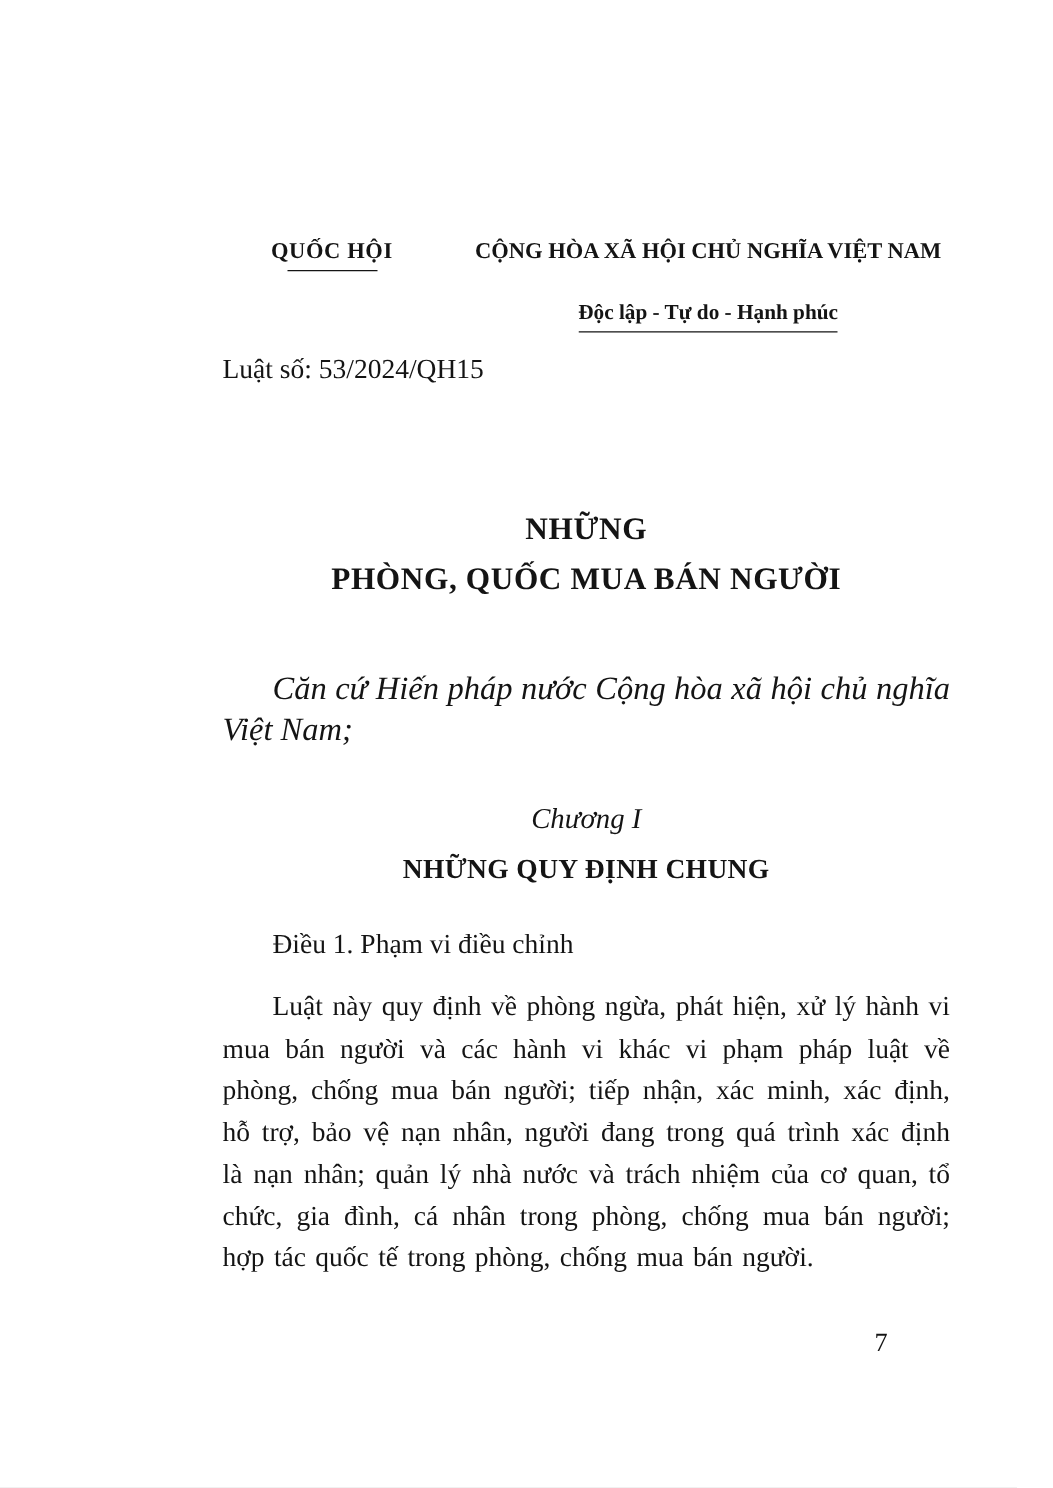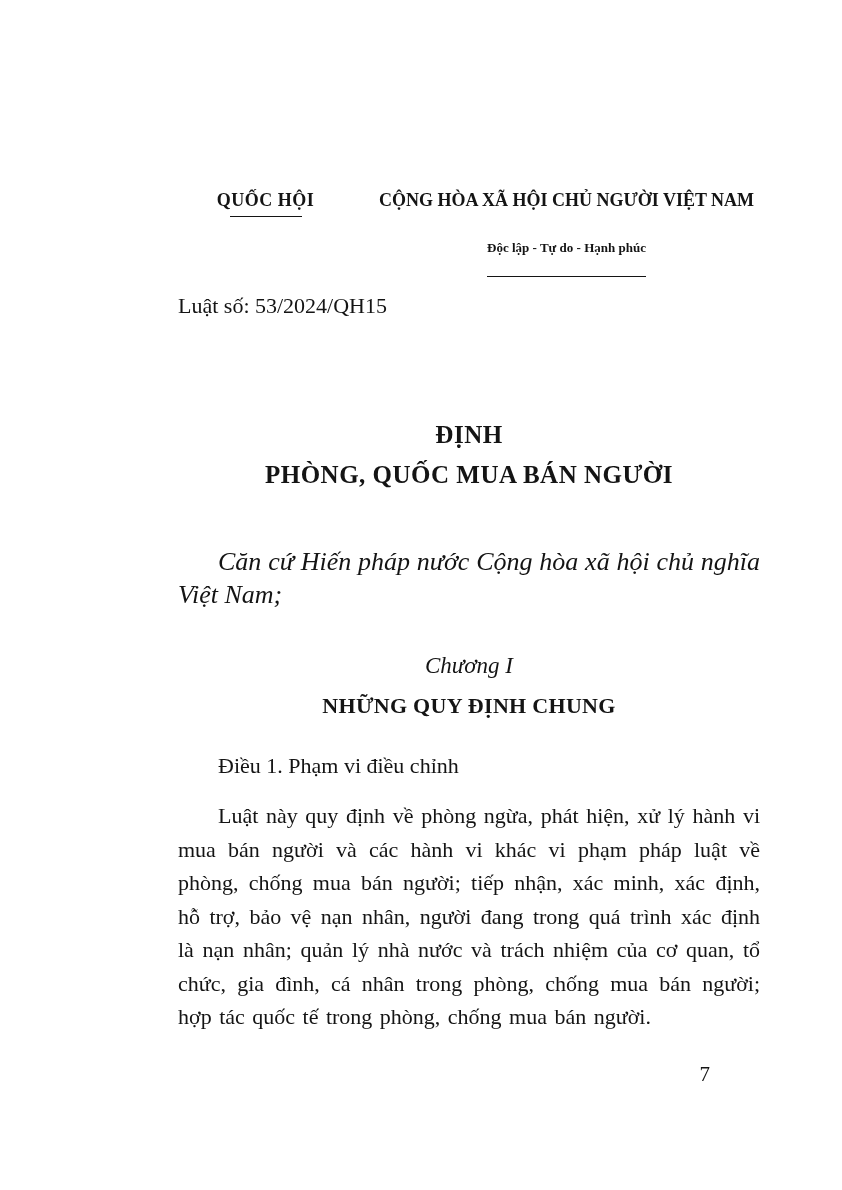--- a/index.html
+++ b/index.html
@@ -52,23 +52,23 @@
     margin-left: 20px;
   }
   .national-title {
     font-weight: bold;
     font-size: 18px;
     white-space: nowrap;
   }
   .motto {
     display: inline-block;
     font-weight: bold;
-    font-size: 13px;
+    font-size: 17px;
     margin-top: 11px;
-    padding-bottom: 20px;
+    padding-bottom: 5px;
     border-bottom: 1.5px solid #141414;
     white-space: nowrap;
   }
   .law-number {
     font-size: 22px;
     margin-top: 16px;
   }
 
   
   .title-block {
@@ -145,30 +145,30 @@
 
 <div class="page">
   <div class="content">
 
     <div class="doc-header">
       <div class="header-left">
         <div class="issuer">QUỐC HỘI</div>
         <div class="issuer-rule"></div>
       </div>
       <div class="header-right">
-        <div class="national-title">CỘNG HÒA XÃ HỘI CHỦ NGƯỜI VIỆT NAM</div>
+        <div class="national-title">CỘNG HÒA XÃ HỘI CHỦ NGHĨA VIỆT NAM</div>
         <br>
         <span class="motto">Độc lập - Tự do - Hạnh phúc</span>
       </div>
     </div>
 
     <div class="law-number">Luật số: 53/2024/QH15</div>
 
     <div class="title-block">
-      <div class="title-line1">ĐỊNH</div>
+      <div class="title-line1">NHỮNG</div>
       <div class="title-line2">PHÒNG, QUỐC MUA BÁN NGƯỜI</div>
     </div>
 
     <div class="preamble">
       <p>Căn cứ Hiến pháp nước Cộng hòa xã hội chủ nghĩa Việt Nam;</p>
     </div>
 
     <div class="chapter">
       <div class="chapter-number">Chương I</div>
       <div class="chapter-title">NHỮNG QUY ĐỊNH CHUNG</div>

